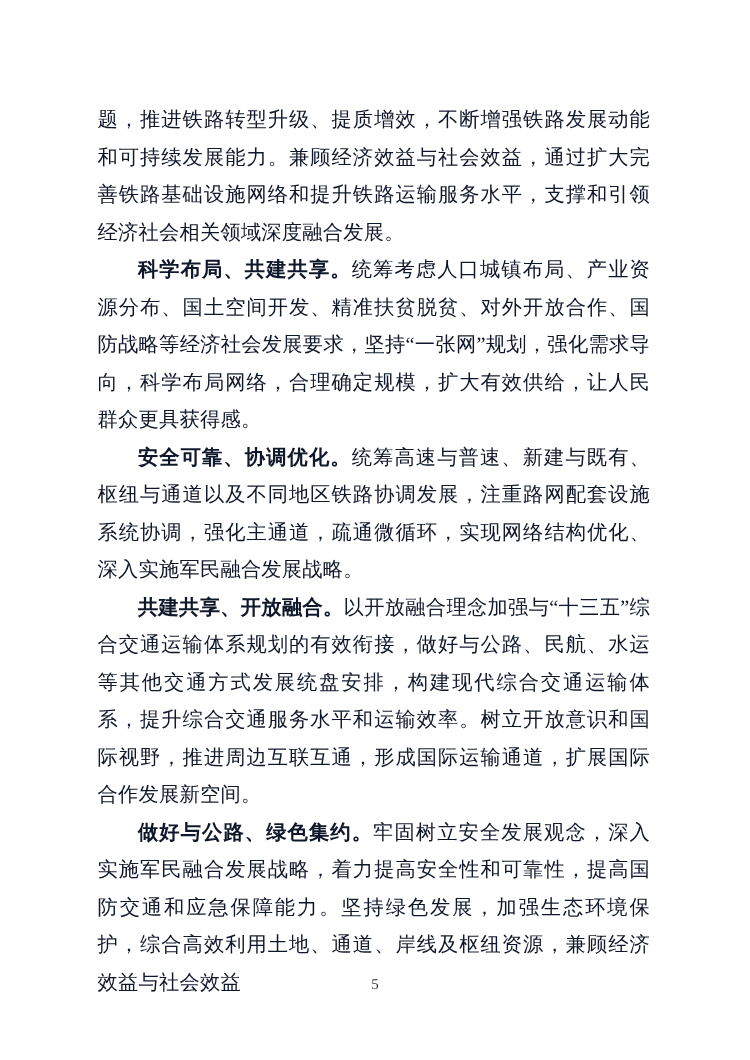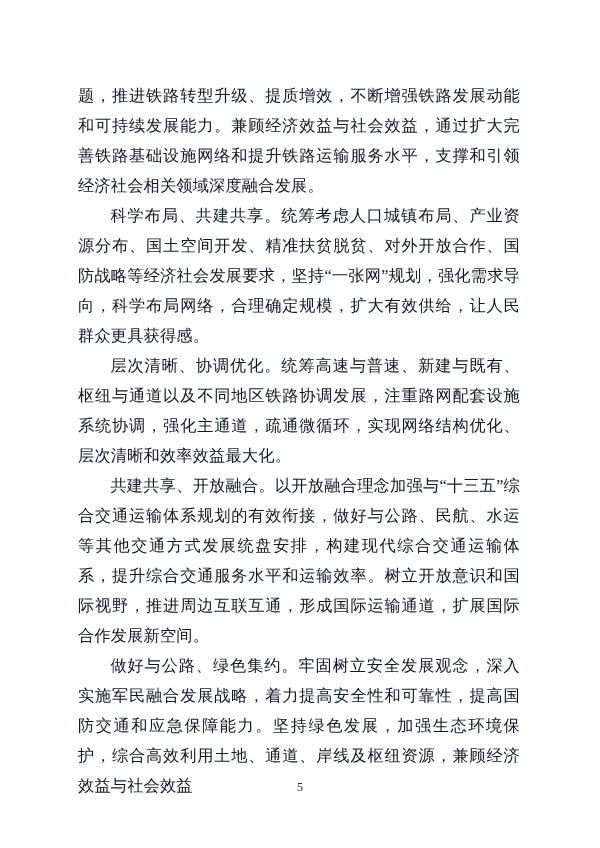--- a/index.html
+++ b/index.html
@@ -32,21 +32,21 @@
   }
   .para {
     margin: 0;
     padding: 0;
     text-indent: 2em;
   }
   .para.no-indent {
     text-indent: 0;
   }
   .lead {
-    font-weight: normal;
+    font-weight: bold;
   }
   .page-number {
     position: absolute;
     left: 0;
     right: 0;
     top: 779px;
     text-align: center;
     font-size: 12px;
     line-height: 16px;
     color: #2b2b2b;
@@ -55,21 +55,21 @@
 </head>
 <body>
 
 <div class="page">
   <div class="content">
 
     <p class="para no-indent"><span class="lead"></span><span>题，推进铁路转型升级、提质增效，不断增强铁路发展动能和可持续发展能力。兼顾经济效益与社会效益，通过扩大完善铁路基础设施网络和提升铁路运输服务水平，支撑和引领经济社会相关领域深度融合发展。</span></p>
 
     <p class="para"><span class="lead">科学布局、共建共享。</span><span>统筹考虑人口城镇布局、产业资源分布、国土空间开发、精准扶贫脱贫、对外开放合作、国防战略等经济社会发展要求，坚持“一张网”规划，强化需求导向，科学布局网络，合理确定规模，扩大有效供给，让人民群众更具获得感。</span></p>
 
-    <p class="para"><span class="lead">层次清晰、协调优化。</span><span>统筹高速与普速、新建与既有、枢纽与通道以及不同地区铁路协调发展，注重路网配套设施系统协调，强化主通道，疏通微循环，实现网络结构优化、层次清晰和效率效益最大化。</span></p>
+    <p class="para"><span class="lead">安全可靠、协调优化。</span><span>统筹高速与普速、新建与既有、枢纽与通道以及不同地区铁路协调发展，注重路网配套设施系统协调，强化主通道，疏通微循环，实现网络结构优化、深入实施军民融合发展战略。</span></p>
 
     <p class="para"><span class="lead">共建共享、开放融合。</span><span>以开放融合理念加强与“十三五”综合交通运输体系规划的有效衔接，做好与公路、民航、水运等其他交通方式发展统盘安排，构建现代综合交通运输体系，提升综合交通服务水平和运输效率。树立开放意识和国际视野，推进周边互联互通，形成国际运输通道，扩展国际合作发展新空间。</span></p>
 
     <p class="para"><span class="lead">做好与公路、绿色集约。</span><span>牢固树立安全发展观念，深入实施军民融合发展战略，着力提高安全性和可靠性，提高国防交通和应急保障能力。坚持绿色发展，加强生态环境保护，综合高效利用土地、通道、岸线及枢纽资源，兼顾经济效益与社会效益</span></p>
 
   </div>
 
   <div class="page-number">5</div>
 </div>
 

